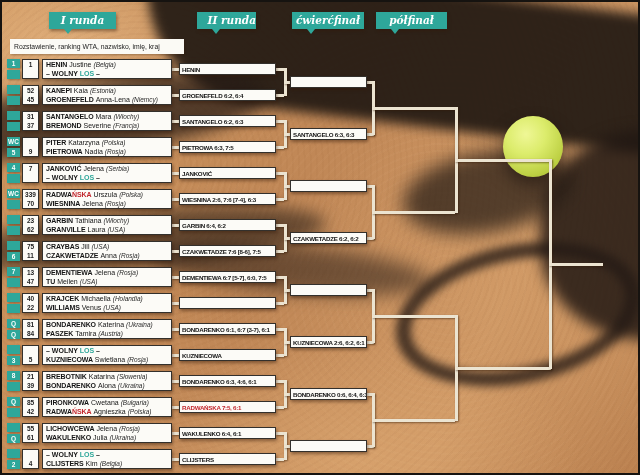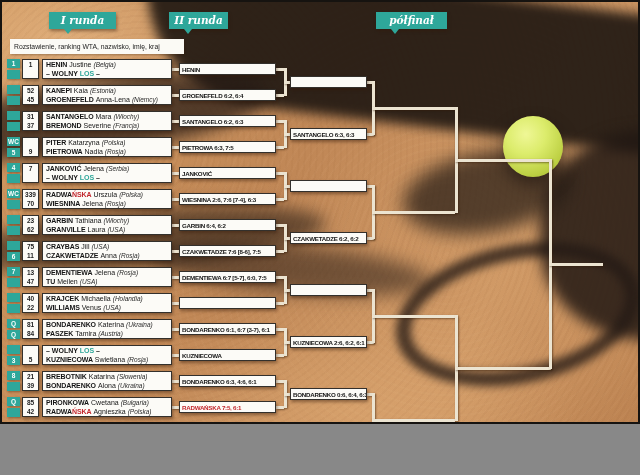--- a/index.html
+++ b/index.html
@@ -1,16 +1,16 @@
 <!DOCTYPE html>
 <html><head>
 <meta charset="utf-8">
 <style>
   html,body{margin:0;padding:0;background:#888;}
-  #canvas{position:relative;width:640px;height:424px;box-sizing:border-box;border:2px solid #161310;
+  #canvas{position:relative;width:640px;height:475px;box-sizing:border-box;border:2px solid #161310;
           overflow:hidden;background:#c9905f;font-family:"Liberation Sans",sans-serif;}
   .court{position:absolute;inset:0;z-index:0;background:
     radial-gradient(ellipse 260px 140px at 10% 10%, rgba(238,194,146,.55), transparent 70%),
     radial-gradient(ellipse 320px 170px at 55% 97%, rgba(228,176,120,.5), transparent 72%),
     radial-gradient(ellipse 420px 300px at 92% 60%, rgba(216,162,108,.45), transparent 70%),
     radial-gradient(ellipse 200px 90px at 30% 55%, rgba(180,120,70,.35), transparent 70%),
     linear-gradient(115deg,#cf975f,#c08756 45%,#cd9663 75%,#b97f4e);}
   .grain{position:absolute;inset:0;z-index:1;opacity:.5;background:
     repeating-radial-gradient(circle at 22% 35%, rgba(110,62,32,.07) 0 2px, transparent 2px 6px),
     repeating-radial-gradient(circle at 70% 60%, rgba(255,230,190,.06) 0 2px, transparent 2px 7px);}
@@ -66,21 +66,22 @@
   <div class="shadow sh-top"></div>
   <div class="shadow sh-left"></div>
   <div class="shadow sh-swath"></div>
   <div class="shadow sh-arm"></div>
   <div class="shadow sh-body"></div>
   <div class="shadow sh-patch"></div>
   <div class="shadow sh-ring"></div>
   <div class="ball"></div>
 
   <div class="tab" style="left:47px;width:67px;">I runda</div>
-  <div class="tab" style="left:167px;width:59px;">II runda</div>
+  <div class="tab" style="left:195px;width:59px;text-align:right;">II runda</div>
+  <div class="tab" style="left:290px;width:72px;">ćwierćfinał</div>
   <div class="tab" style="left:374px;width:71px;">półfinał</div>
 
   <div id="legend">Rozstawienie, ranking WTA, nazwisko, imię, kraj</div>
 
   <div id="bracket">
       <div class="bline" style="left: 170px; top: 66px; width: 7px; height: 3px;"></div>
       <div class="bline" style="left: 170px; top: 92px; width: 7px; height: 3px;"></div>
       <div class="bline" style="left: 170px; top: 118px; width: 7px; height: 3px;"></div>
       <div class="bline" style="left: 170px; top: 144px; width: 7px; height: 3px;"></div>
       <div class="bline" style="left: 170px; top: 170px; width: 7px; height: 3px;"></div>

